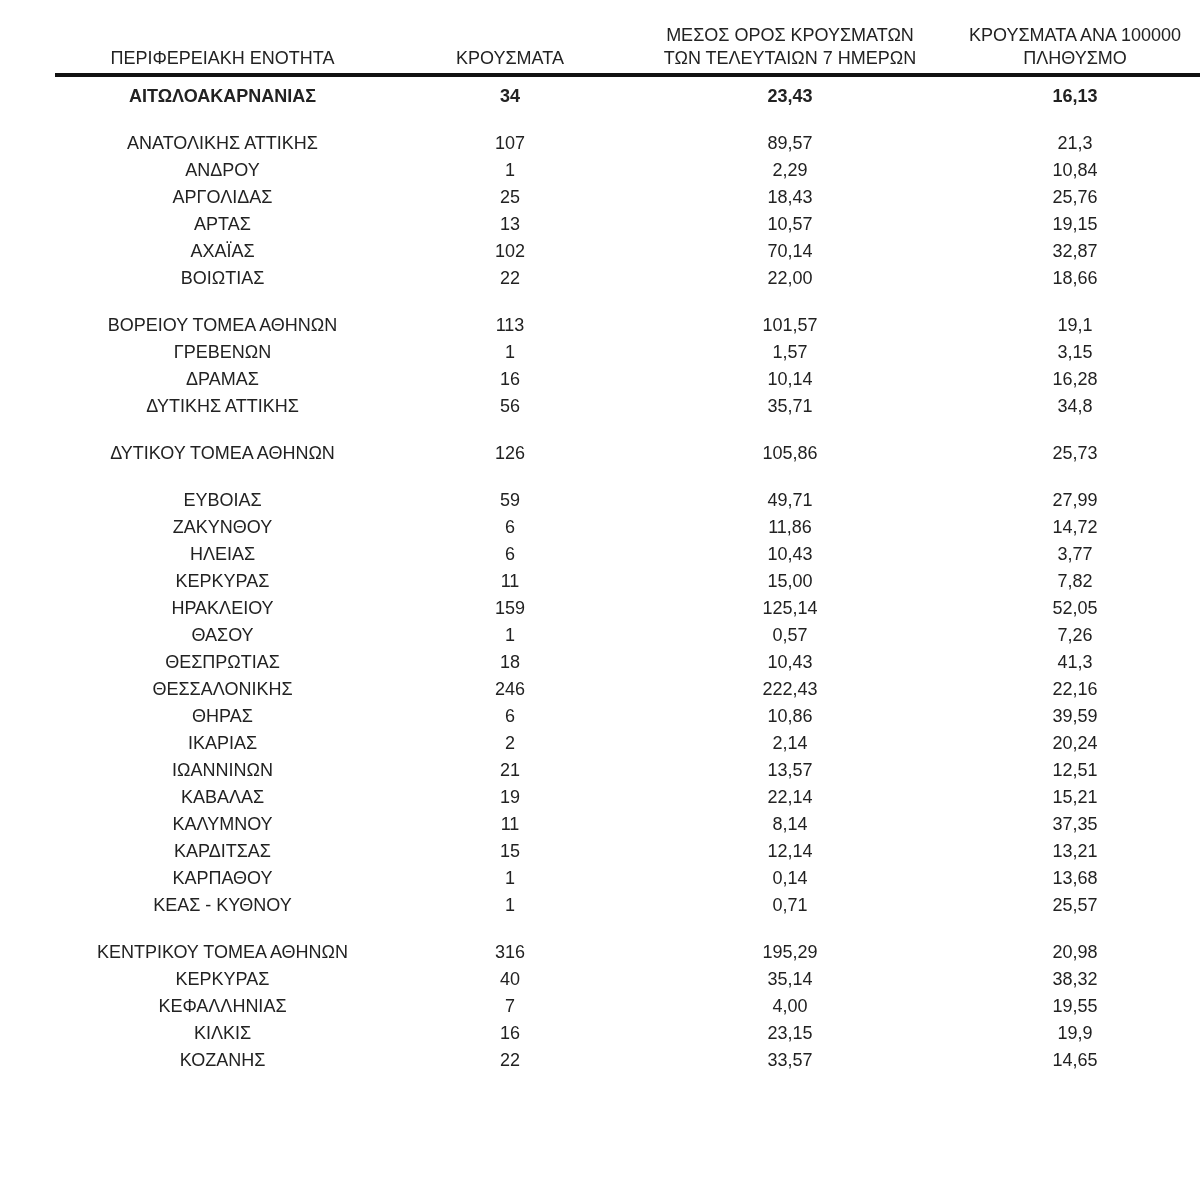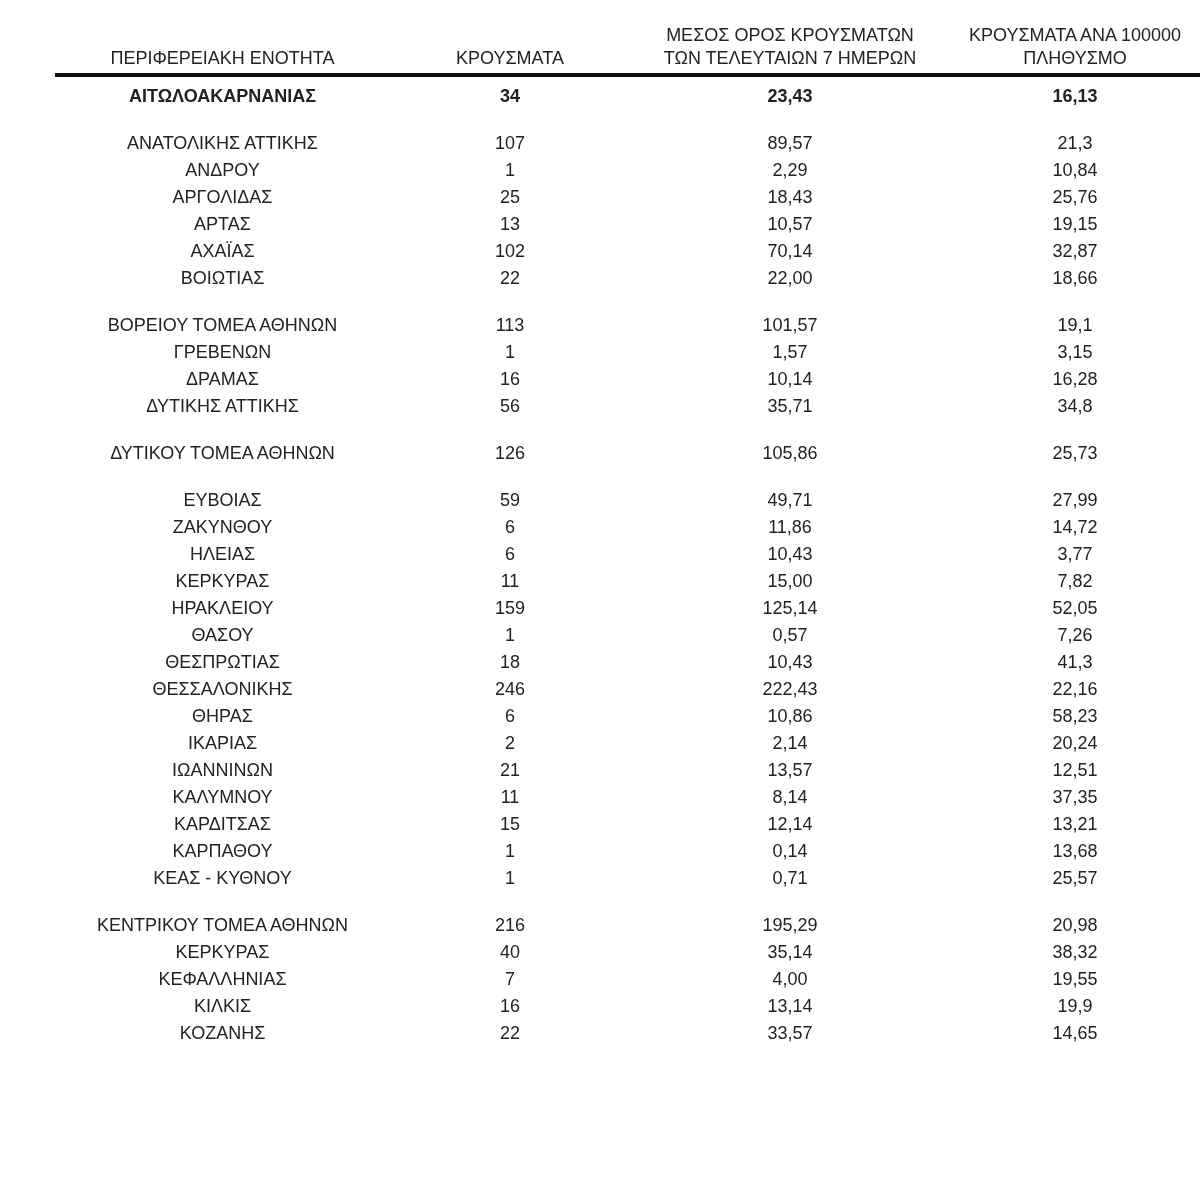--- a/index.html
+++ b/index.html
@@ -227,35 +227,41 @@
           <tr>
             <td>ΘΕΣΣΑΛΟΝΙΚΗΣ</td>
             <td>246</td>
             <td>222,43</td>
             <td>22,16</td>
           </tr>
           <tr>
             <td>ΘΗΡΑΣ</td>
             <td>6</td>
             <td>10,86</td>
-            <td>58,23</td>
+            <td>39,59</td>
           </tr>
           <tr>
             <td>ΙΚΑΡΙΑΣ</td>
             <td>2</td>
             <td>2,14</td>
             <td>20,24</td>
           </tr>
           <tr>
             <td>ΙΩΑΝΝΙΝΩΝ</td>
             <td>21</td>
             <td>13,57</td>
             <td>12,51</td>
           </tr>
           <tr>
+            <td>ΚΑΒΑΛΑΣ</td>
+            <td>19</td>
+            <td>22,14</td>
+            <td>15,21</td>
+          </tr>
+          <tr>
             <td>ΚΑΛΥΜΝΟΥ</td>
             <td>11</td>
             <td>8,14</td>
             <td>37,35</td>
           </tr>
           <tr>
             <td>ΚΑΡΔΙΤΣΑΣ</td>
             <td>15</td>
             <td>12,14</td>
             <td>13,21</td>
@@ -270,40 +276,40 @@
             <td>ΚΕΑΣ - ΚΥΘΝΟΥ</td>
             <td>1</td>
             <td>0,71</td>
             <td>25,57</td>
           </tr>
           <tr class="spacer">
             <td colspan="4"></td>
           </tr>
           <tr>
             <td>ΚΕΝΤΡΙΚΟΥ ΤΟΜΕΑ ΑΘΗΝΩΝ</td>
-            <td>216</td>
+            <td>316</td>
             <td>195,29</td>
             <td>20,98</td>
           </tr>
           <tr>
             <td>ΚΕΡΚΥΡΑΣ</td>
             <td>40</td>
             <td>35,14</td>
             <td>38,32</td>
           </tr>
           <tr>
             <td>ΚΕΦΑΛΛΗΝΙΑΣ</td>
             <td>7</td>
             <td>4,00</td>
             <td>19,55</td>
           </tr>
           <tr>
             <td>ΚΙΛΚΙΣ</td>
             <td>16</td>
-            <td>13,14</td>
+            <td>23,15</td>
             <td>19,9</td>
           </tr>
           <tr>
             <td>ΚΟΖΑΝΗΣ</td>
             <td>22</td>
             <td>33,57</td>
             <td>14,65</td>
           </tr>
         </tbody>
     </table>

